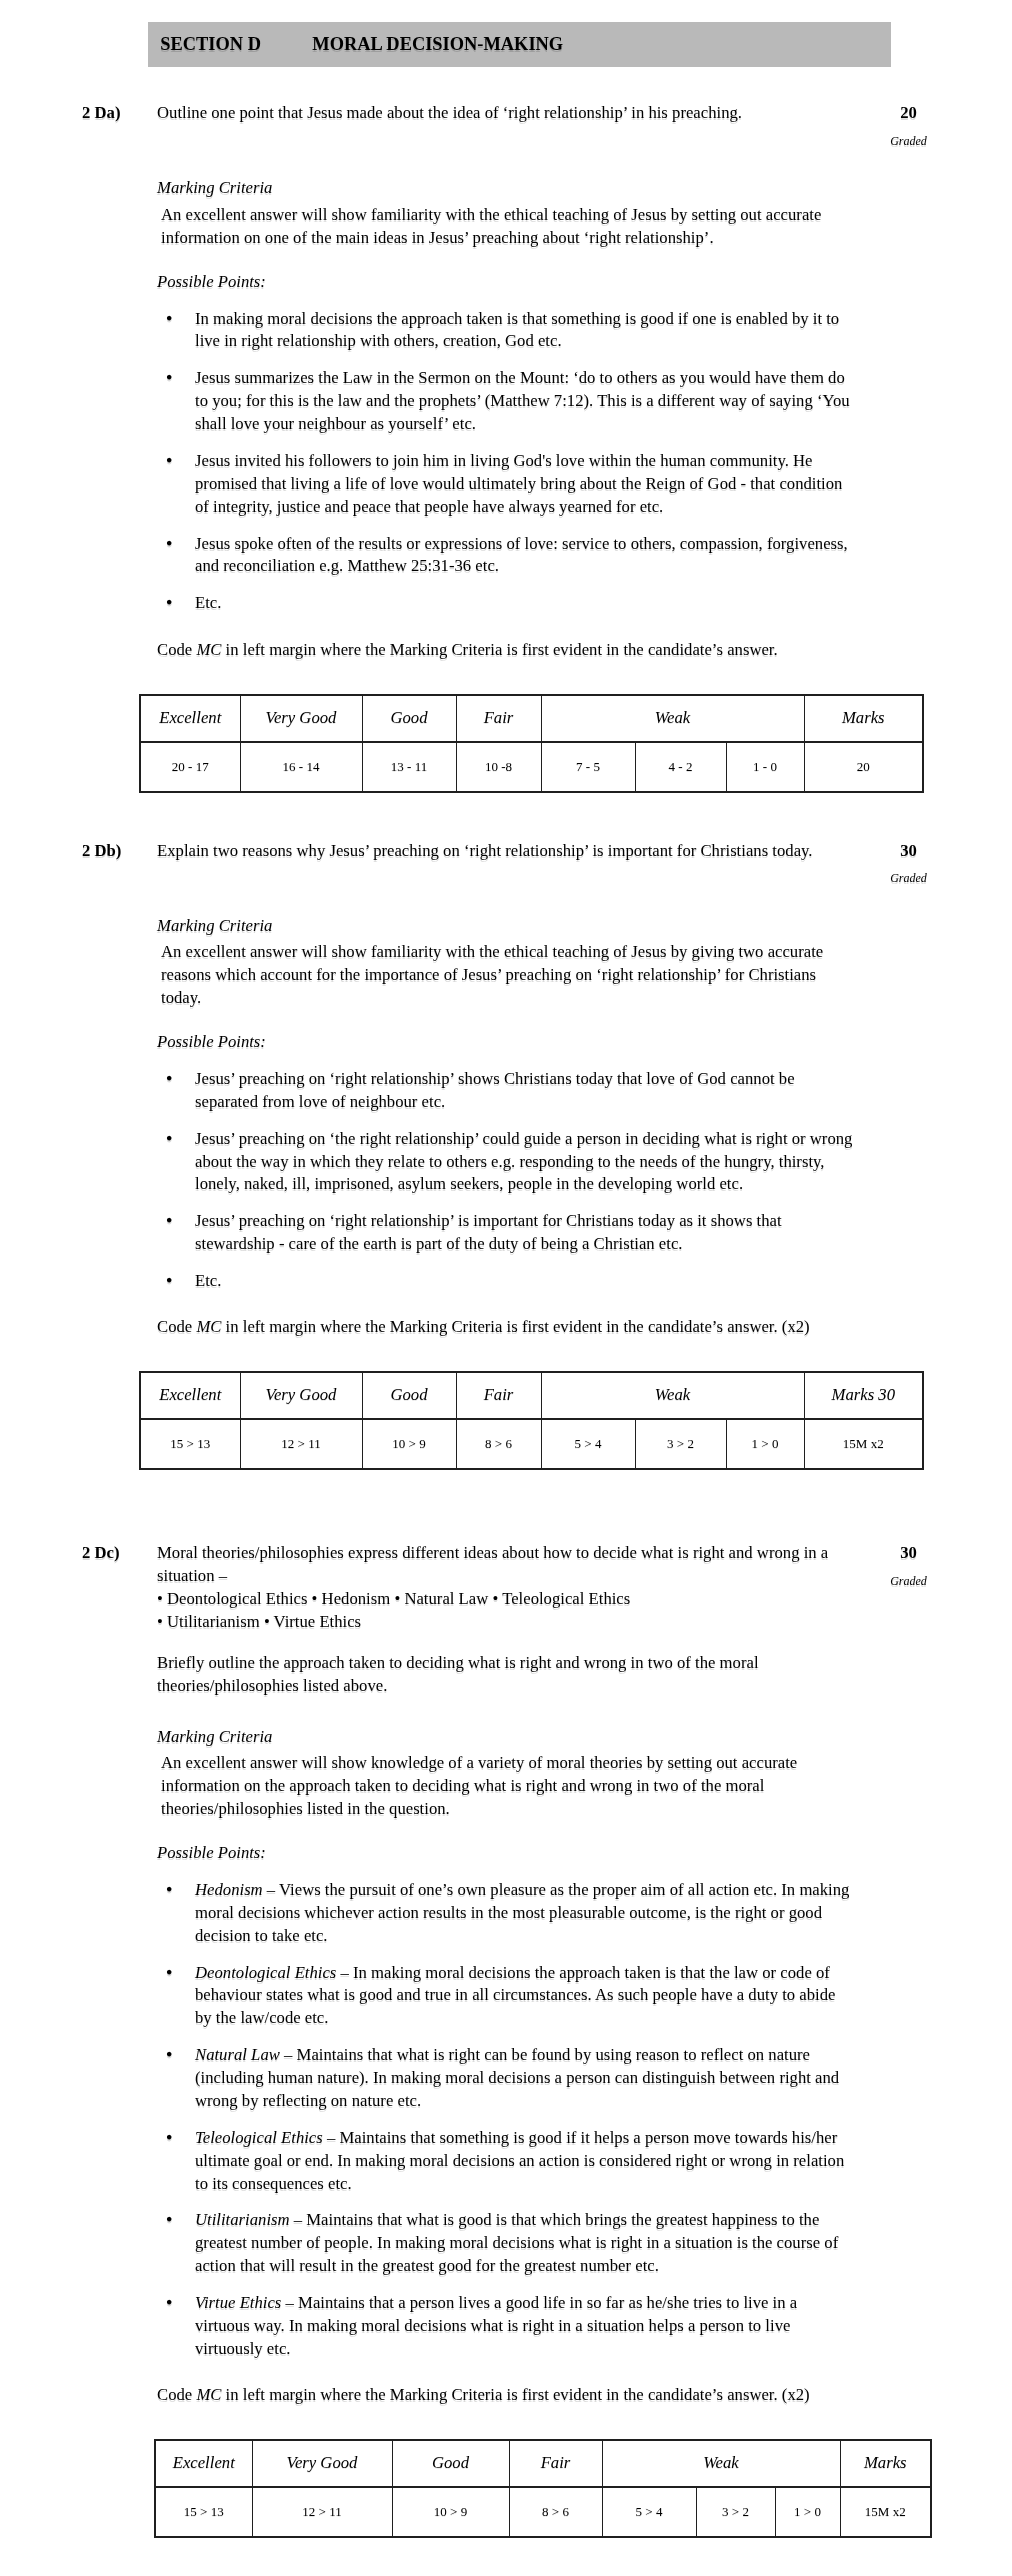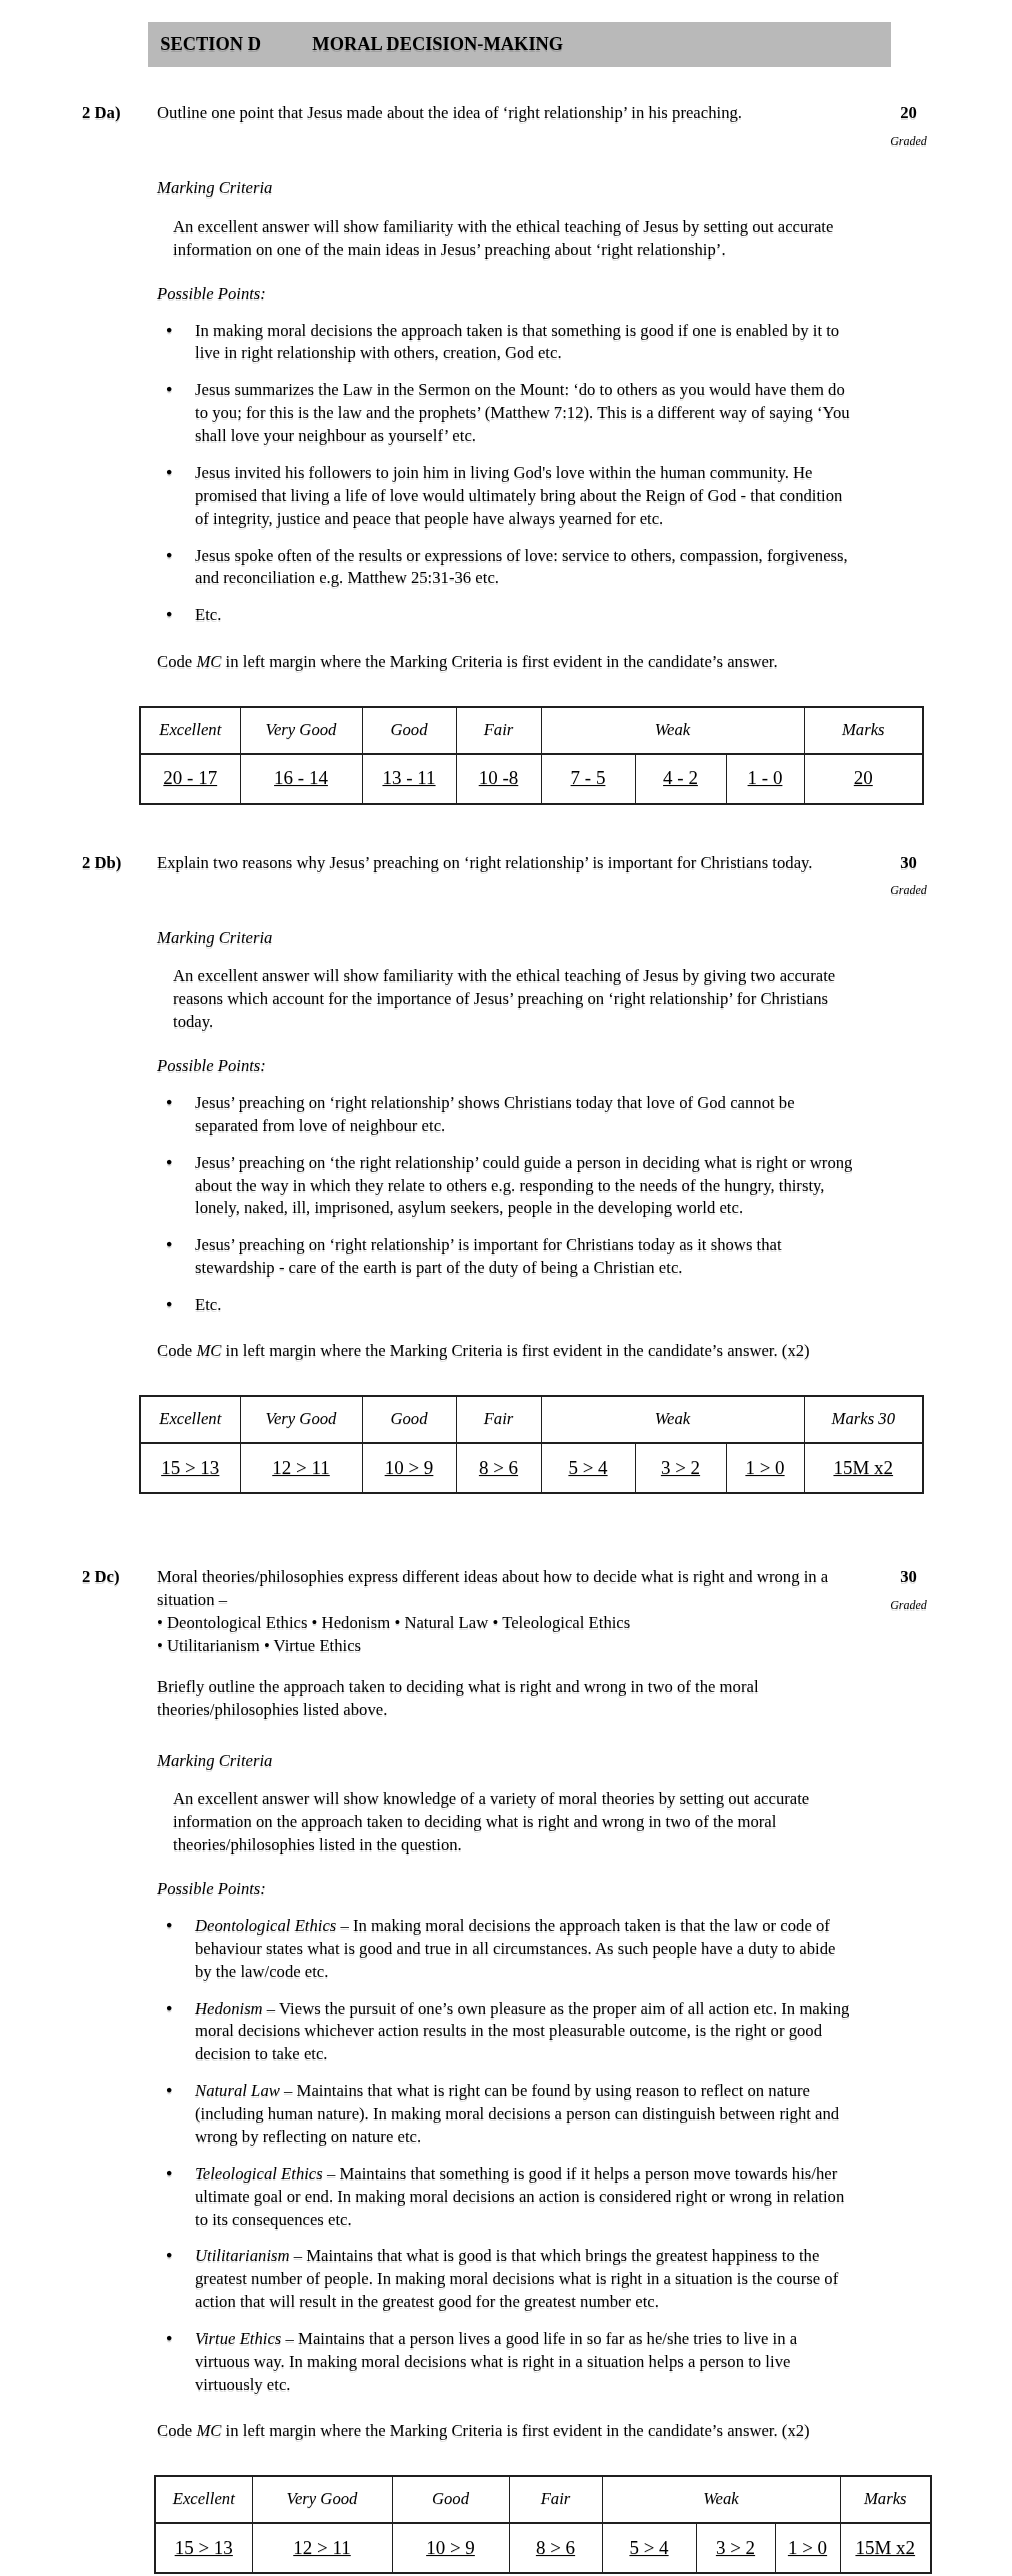--- a/index.html
+++ b/index.html
@@ -38,21 +38,21 @@
   .q-num { width: 75px; flex: none; font-weight: bold; white-space: nowrap; }
   .q-body { width: 696px; flex: none; font-weight: normal; }
   .q-text { margin: 0; }
   .q-text2 { margin-top: 18px; }
   .q-marks { width: 111px; flex: none; text-align: center; }
   .marks { font-weight: bold; }
   .graded { font-style: italic; font-size: 12px; margin-top: 7.8px; }
   
   .q-content { margin-left: 157px; width: 696px; }
   .crit-head { font-style: italic; margin: 28px 0 0; }
-  .crit-text { margin: 16px; }
+  .crit-text { margin: 4px; }
   .pp-head { font-style: italic; margin: 21px 0 0; }
   ul.points { list-style: none; margin: 1.1px 0 0; padding: 0; }
   .points li { position: relative; padding-left: 38px; margin-top: 14px; }
   .points li::before {
     content: "\25CF";
     position: absolute;
     left: 9px;
     top: 5px;
     font-size: 10.6px;
     line-height: 1;
@@ -71,21 +71,21 @@
   }
   table.grade.t3 { margin-left: 154px; width: 775px; }
   .grade th, .grade td {
     border: 1.1px solid #1f1f1f;
     text-align: center;
     vertical-align: middle;
     font-weight: normal;
     padding: 0;
   }
   .grade th { font-style: italic; height: 45px; font-size: 16.7px; border-bottom: 2.2px solid #1f1f1f; }
-  .grade td { height: 48px; font-size: 19px; text-decoration: underline; }
+  .grade td { height: 48px; font-size: 13px; }
 </style>
 </head>
 <body>
 
 <div class="page">
 
   <div class="section-bar" style="background: rgb(185, 185, 185); align-items: center;">
     <span class="sec-label">SECTION D</span>
     <span class="sec-title">MORAL DECISION-MAKING</span>
   </div>
@@ -230,23 +230,23 @@
         <div class="marks">30</div>
         <div class="graded">Graded</div>
       </div>
     </div>
     <div class="q-content">
       <p class="crit-head">Marking Criteria</p>
       <p class="crit-text">An excellent answer will show knowledge of a variety of moral theories by setting out accurate information on the approach taken to deciding what is right and wrong in two of the moral theories/philosophies listed in the question.</p>
       <p class="pp-head">Possible Points:</p>
       <ul class="points">
 
+          <li class="point"><span class="term">Hedonism</span><span> – Views the pursuit of one’s own pleasure as the proper aim of all action etc. In making moral decisions whichever action results in the most pleasurable outcome, is the right or good decision to take etc.</span></li>
+
           <li class="point"><span class="term">Deontological Ethics</span><span> – In making moral decisions the approach taken is that the law or code of behaviour states what is good and true in all circumstances. As such people have a duty to abide by the law/code etc.</span></li>
-
-          <li class="point"><span class="term">Hedonism</span><span> – Views the pursuit of one’s own pleasure as the proper aim of all action etc. In making moral decisions whichever action results in the most pleasurable outcome, is the right or good decision to take etc.</span></li>
 
           <li class="point"><span class="term">Natural Law</span><span> – Maintains that what is right can be found by using reason to reflect on nature (including human nature). In making moral decisions a person can distinguish between right and wrong by reflecting on nature etc.</span></li>
 
           <li class="point"><span class="term">Teleological Ethics</span><span> – Maintains that something is good if it helps a person move towards his/her ultimate goal or end. In making moral decisions an action is considered right or wrong in relation to its consequences etc.</span></li>
 
           <li class="point"><span class="term">Utilitarianism</span><span> – Maintains that what is good is that which brings the greatest happiness to the greatest number of people. In making moral decisions what is right in a situation is the course of action that will result in the greatest good for the greatest number etc.</span></li>
 
           <li class="point"><span class="term">Virtue Ethics</span><span> – Maintains that a person lives a good life in so far as he/she tries to live in a virtuous way. In making moral decisions what is right in a situation helps a person to live virtuously etc.</span></li>
         </ul>
     </div>

